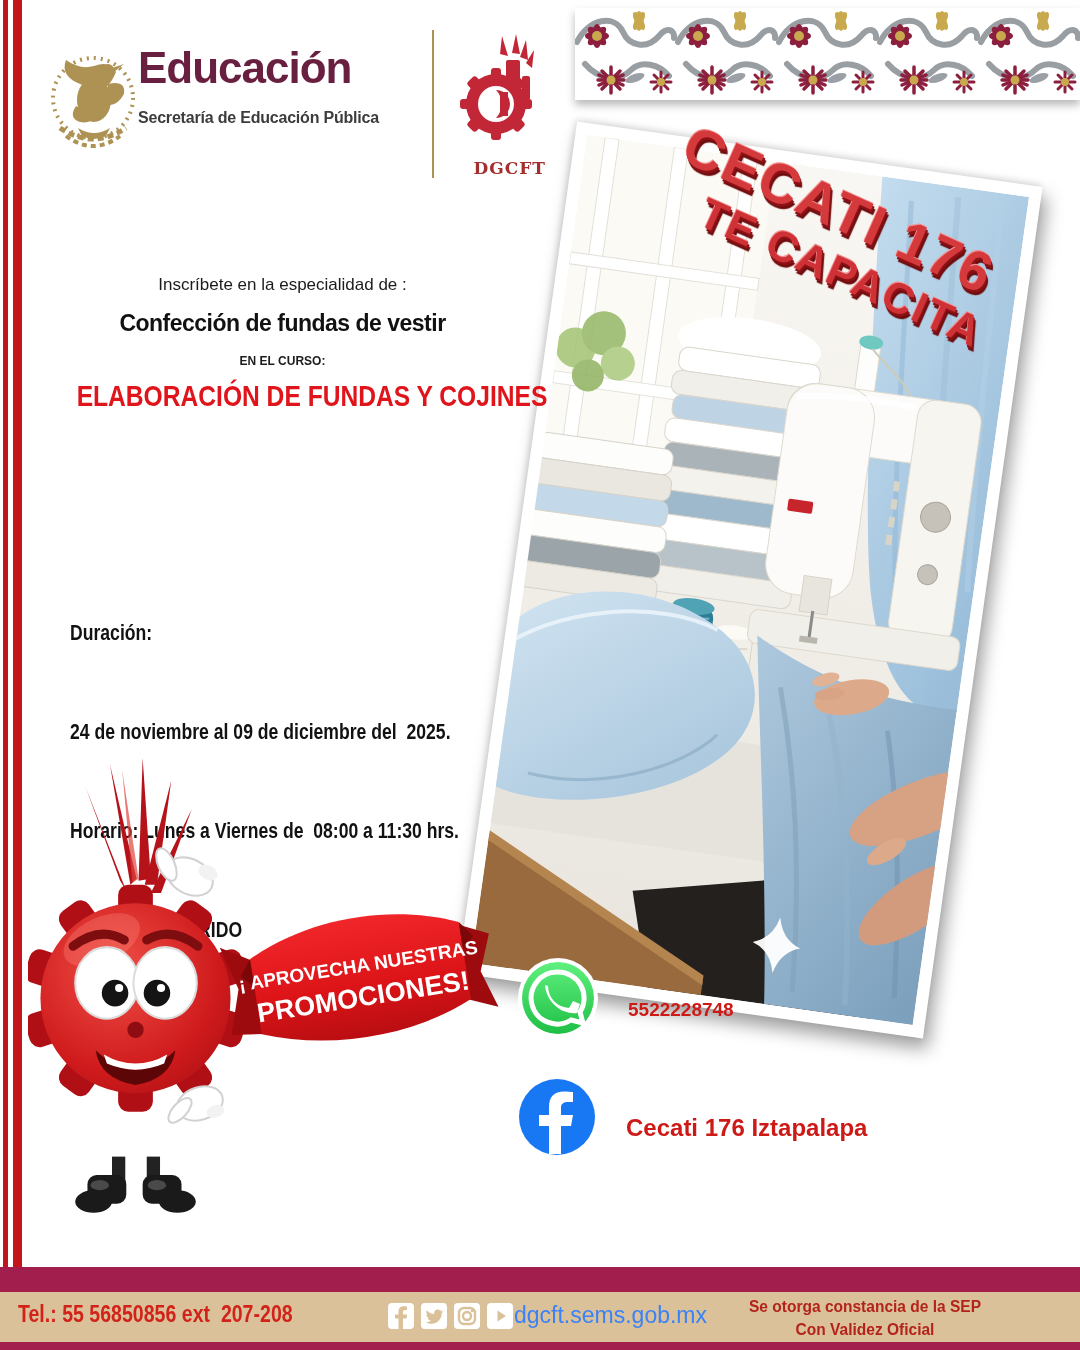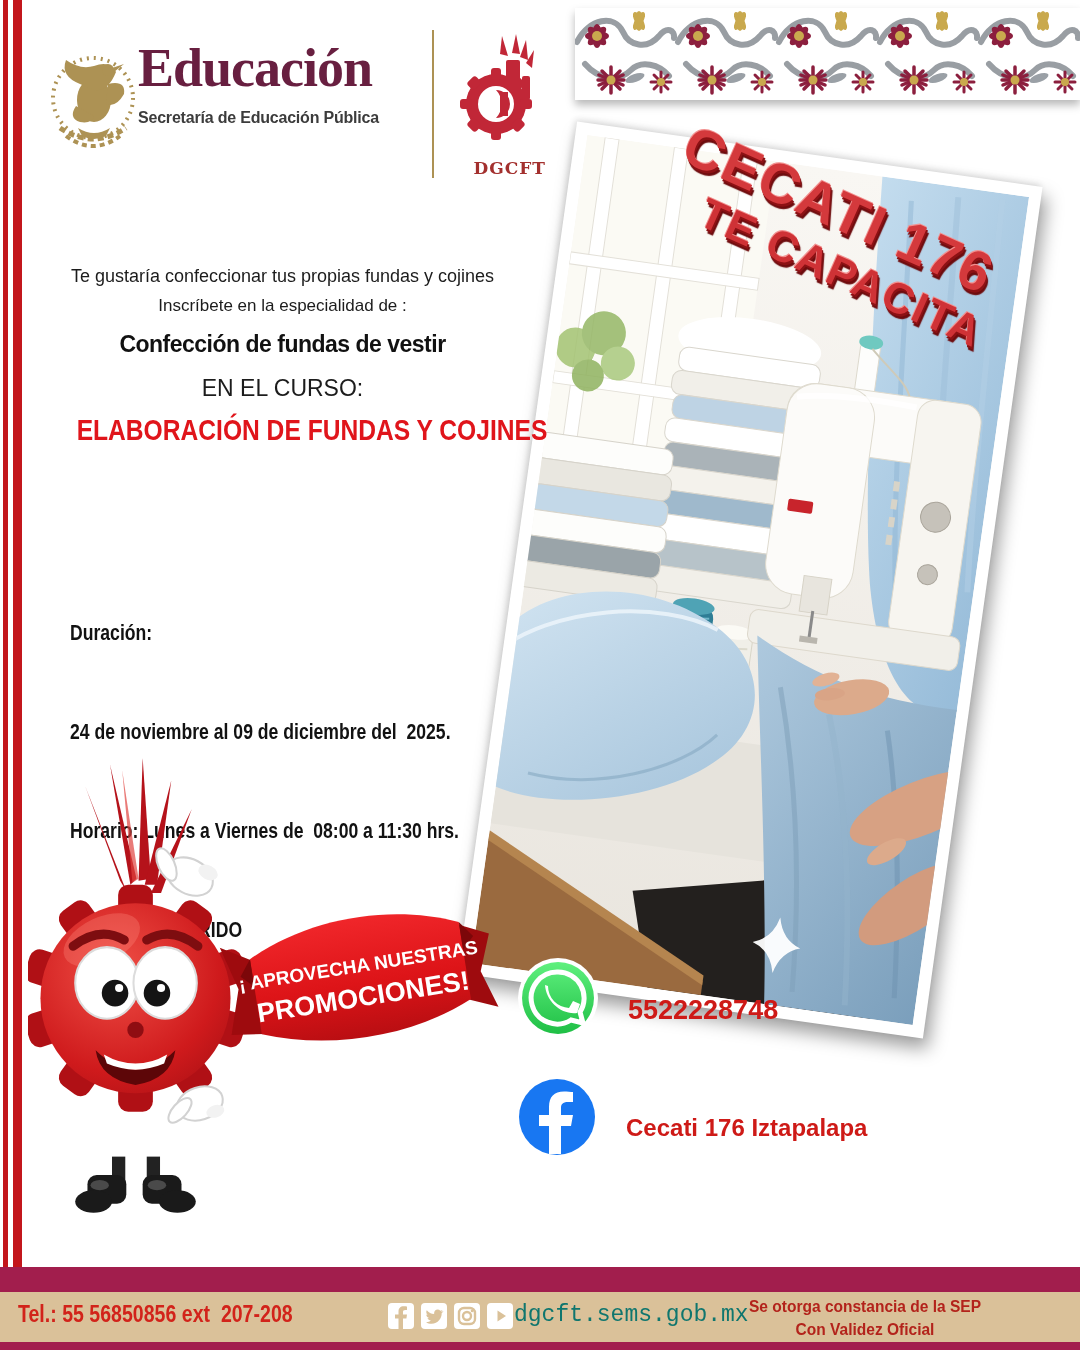--- a/index.html
+++ b/index.html
@@ -8,22 +8,22 @@
 
   
   .stripe{position:absolute;top:0;height:1268px;background:#c3161c;}
   .stripe-thin{left:3px;width:5px;}
   .stripe-thick{left:13px;width:9px;}
 
   
   .header{position:absolute;left:50px;top:30px;width:500px;height:150px;}
   .seal{position:absolute;left:0;top:2px;}
   .brand-text{position:absolute;left:88px;top:8px;width:310px;}
-  .brand{font-family:Liberation Serif, serif;font-weight:bold;
-         font-size:54px;color:#681f40;letter-spacing:-1px;line-height:60px;}
+  .brand{font-family:Liberation Sans, sans-serif;font-weight:bold;
+         font-size:44px;color:#681f40;letter-spacing:-1px;line-height:60px;}
   .brand-sub{margin-top:11px;font-size:16px;font-weight:bold;color:#3c3c3c;letter-spacing:-.2px;}
   .header-sep{position:absolute;left:382px;top:0;width:2px;height:148px;background:#ad9254;}
   .dgcft{position:absolute;left:406px;top:2px;width:90px;text-align:center;}
   .dgcft-label{font-family:"DejaVu Serif","Liberation Serif",serif;font-size:17px;
                font-weight:bold;color:#a3302e;letter-spacing:1px;margin-top:2px;text-align:right;}
 
   
   .floral{position:absolute;left:575px;top:8px;filter:drop-shadow(0 5px 4px rgba(0,0,0,.28));}
 
   
@@ -38,49 +38,49 @@
   .hero-l1{font-size:56px;font-weight:bold;letter-spacing:2px;color:#d4393c;
            text-shadow:-1px -1px 0 #f2908f,2px 2px 0 #8c1114,4px 4px 1px #6d0c0e;}
   .hero-l2{font-size:43px;font-weight:bold;letter-spacing:2px;color:#cf3236;margin:0 0 0 42px;
            text-shadow:-1px -1px 0 #f2908f,2px 2px 0 #8c1114,4px 4px 1px #6d0c0e;}
 
   
   .intro{position:absolute;left:25px;top:266px;width:515px;text-align:center;color:#1c1c1c;}
   .intro-l1{font-size:18px;}
   .intro-l2{font-size:17px;margin-top:9px;}
   .intro-spec{font-size:23px;font-weight:bold;letter-spacing:-.5px;margin-top:15px;color:#111;}
-  .intro-curso{font-size:23px;font-weight:normal;margin-top:17px;}
+  .intro-curso{font-size:12px;font-weight:bold;margin-top:17px;}
   .intro-title{margin-top:11px;}
   .intro-title span{display:inline-block;font-size:30px;font-weight:bold;color:#e0151b;
                     white-space:nowrap;transform:scaleX(.82);transform-origin:center;}
 
   
   .details{position:absolute;left:70px;top:550px;font-size:22px;font-weight:bold;color:#121212;
            line-height:33px;transform:scaleX(.8);transform-origin:left top;white-space:pre-wrap;}
 
   
   .mascot{position:absolute;left:28px;top:756px;}
 
   
   .ribbon-wrap{position:absolute;left:222px;top:892px;transform:rotate(-9deg);}
 
   
   .wa-row{position:absolute;left:516px;top:956px;display:flex;align-items:center;}
-  .wa-num{margin-left:28px;font-size:27px;font-weight:bold;color:#ce1a17;margin-top:24px;}
+  .wa-num{margin-left:28px;font-size:19px;font-weight:bold;color:#ce1a17;margin-top:24px;}
   .fb-row{position:absolute;left:518px;top:1078px;display:flex;align-items:center;justify-content:space-between;}
   .fb-name{margin-left:30px;font-size:24px;font-weight:bold;color:#ce1a17;margin-top:22px;}
 
   
   .bar-maroon{position:absolute;left:0;top:1267px;width:1080px;height:25px;background:#a21e4d;}
   .bar-tan{position:absolute;left:0;top:1292px;width:1080px;height:50px;background:#dac199;}
   .bar-bottom{position:absolute;left:0;top:1342px;width:1080px;height:8px;background:#a21e4d;}
   .foot-tel{position:absolute;left:18px;top:1301px;font-size:23px;font-weight:bold;color:#d2231a;
             transform:scaleX(.85);transform-origin:left top;white-space:pre-wrap;}
   .foot-icons{position:absolute;left:388px;top:1303px;display:flex;gap:7px;}
-  .foot-url{position:absolute;left:514px;top:1302px;font-size:23px;color:#0f766e;font-family:Liberation Mono, monospace;}
+  .foot-url{position:absolute;left:514px;top:1302px;font-size:23px;color:#3b82f6;}
   .foot-cert{position:absolute;left:740px;top:1295px;width:250px;text-align:center;
              font-size:16px;font-weight:bold;color:#b3231b;line-height:23px;
              transform:scaleX(.97);transform-origin:center top;}
 </style>
 </head>
 <body>
 
 <div class="canvas">
 
   <div class="stripe stripe-thin"></div>
@@ -333,21 +333,20 @@
       <path d="M300,748 Q305,770 324,776 Q305,782 300,804 Q295,782 276,776 Q295,770 300,748 Z" fill="#ffffff" opacity=".95"></path>
     </svg>
   </div>
 
   <div class="hero">
     <div class="hero-l1">CECATI 176</div>
     <div class="hero-l2">TE CAPACITA</div>
   </div>
 
   <div class="intro">
-    <div class="intro-l1">Te gustaría confeccionar tus propias fundas y cojines</div>
     <div class="intro-l2">Inscríbete en la especialidad de :</div>
     <div class="intro-spec">Confección de fundas de vestir</div>
     <div class="intro-curso">EN EL CURSO:</div>
     <div class="intro-title"><span>ELABORACIÓN DE FUNDAS Y COJINES</span></div>
   </div>
 
   <div class="details">
     <div>Duración:</div>
     <div>24 de noviembre al 09 de diciembre del  2025.</div>
     <div>Horario: Lunes a Viernes de  08:00 a 11:30 hrs.</div>

